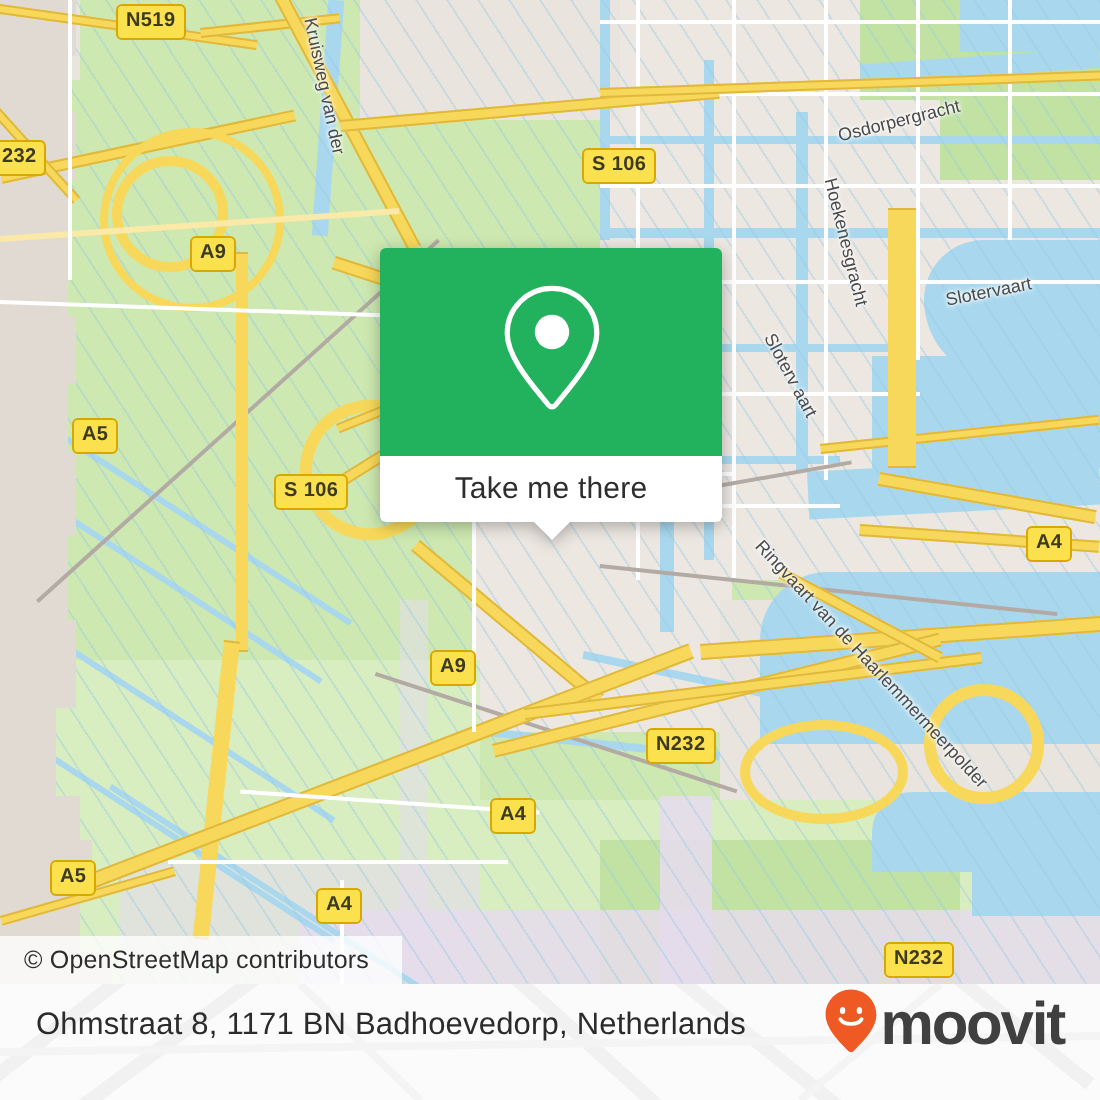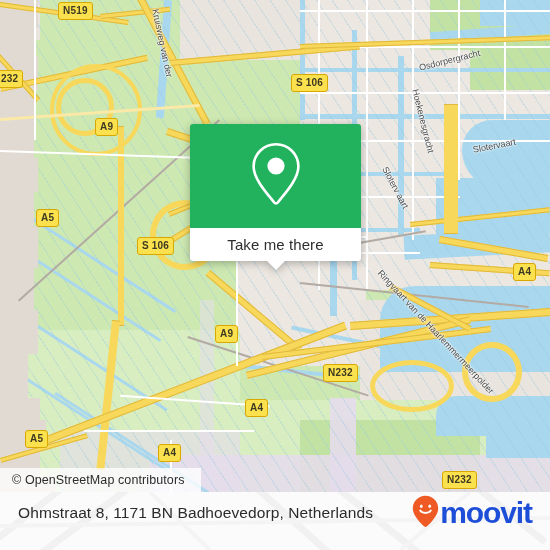--- a/index.html
+++ b/index.html
@@ -93,21 +93,21 @@
   #footer-watermark {
     position: absolute; left: 0; top: 0; width: 550px; height: 58px;
     opacity: .55; pointer-events: none;
   }
   #footer-address {
     position: relative; font-size: 15.5px; color: #2b2b2b;
     letter-spacing: .1px; white-space: nowrap;
   }
   #brand { position: relative; display: flex; align-items: center; gap: 1px; }
   #brand-wordmark {
-    font-size: 30px; font-weight: bold; color: #1d4ed8;
+    font-size: 30px; font-weight: bold; color: #404040;
     letter-spacing: -1.1px; line-height: 30px;
   }
 </style>
 </head>
 <body>
 
 <div id="app">
 
   <div id="map">
 

